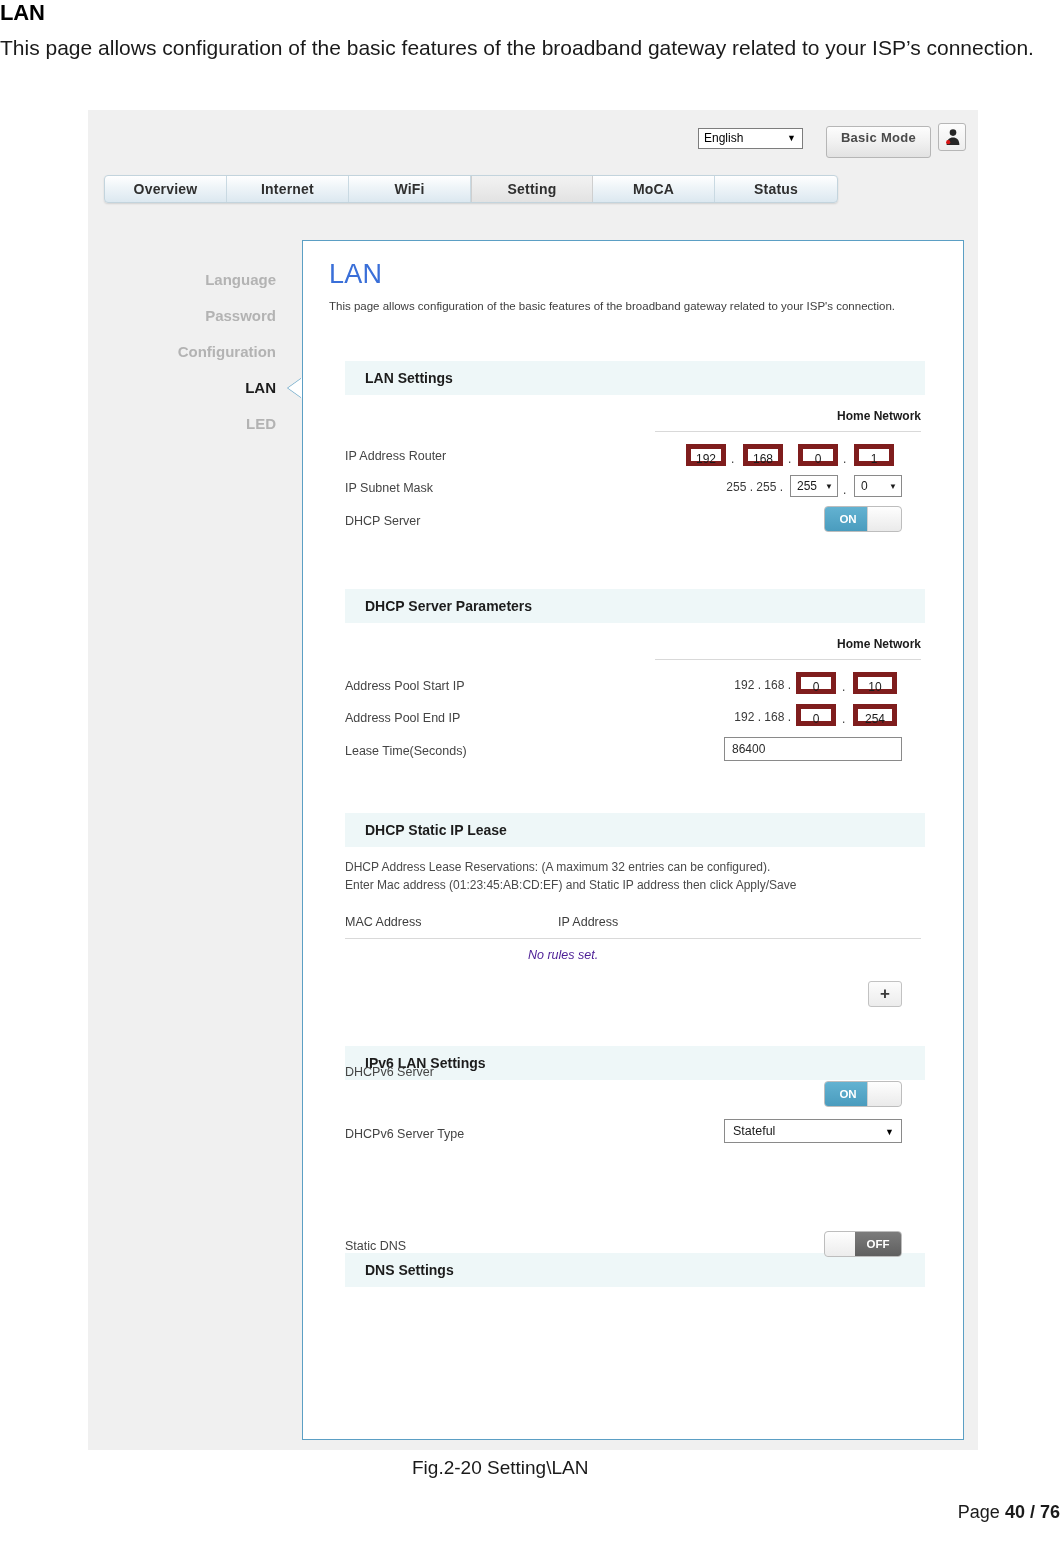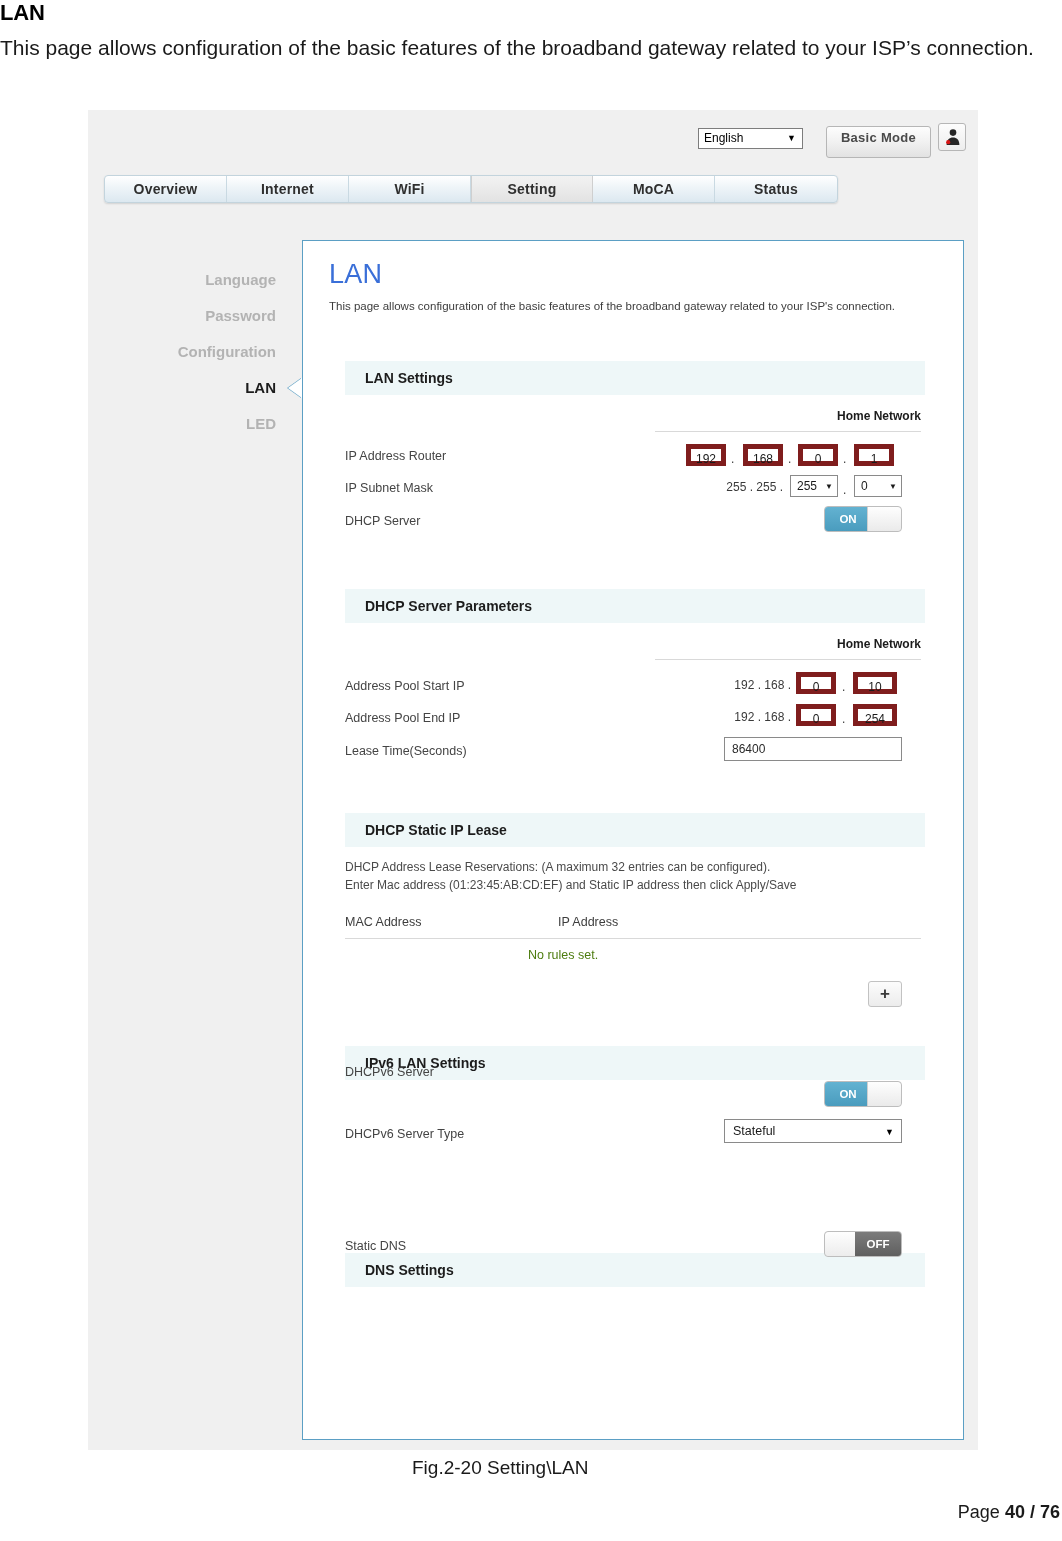--- a/index.html
+++ b/index.html
@@ -322,21 +322,22 @@
     color: #4a4a4a;
   }
   .lease-th {
     position: absolute;
     font-size: 12.5px;
     color: #3d3d3d;
   }
   .norules {
     position: absolute;
     font-size: 12.5px;
-    color: #4d7c0f;
+    font-style: italic;
+    color: #4c1d95;
   }
   .addbtn {
     position: absolute;
     width: 34px; height: 26px;
     border: 1px solid #c2c2c2;
     border-radius: 3px;
     background: linear-gradient(to bottom, #fcfcfc, #ececec);
     color: #3a3a3a;
     font-size: 17px;
     font-weight: bold;

